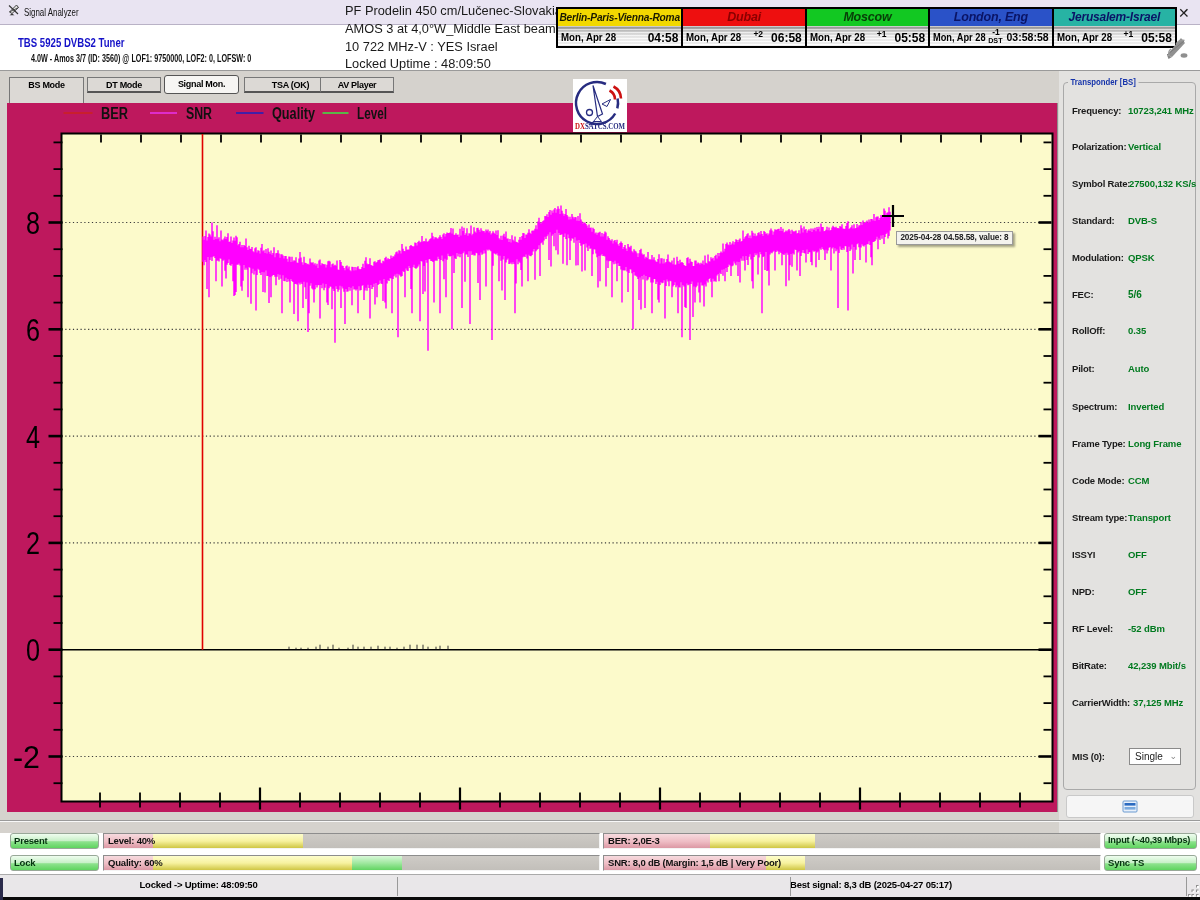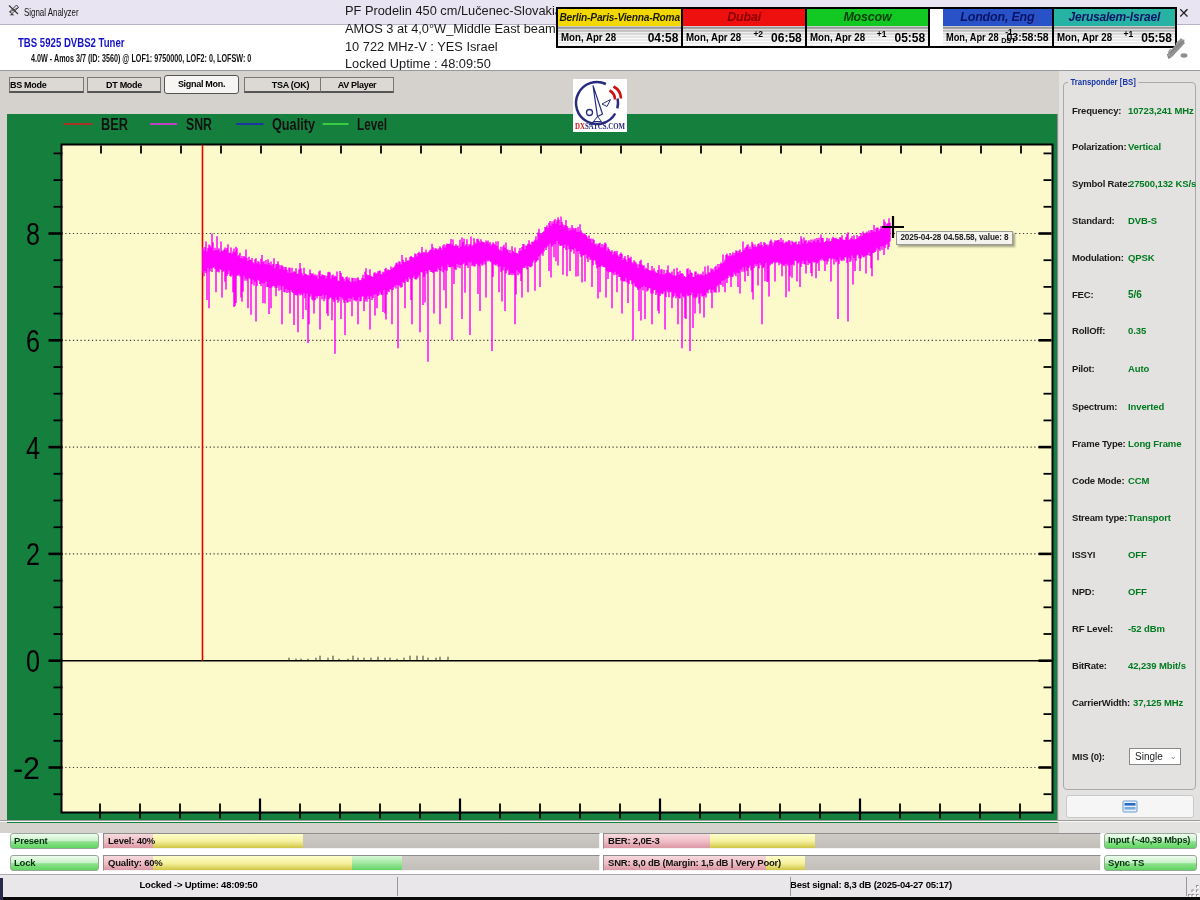--- a/index.html
+++ b/index.html
@@ -49,21 +49,21 @@
     </div>
     <div style="position:relative;width:20%;border-left:2px solid #000;">
 <div style="height:17px;background:#12c822;color:#084008;font-size:12.5px;font-weight:bold;font-style:italic;text-align:center;line-height:17px;letter-spacing:-0.2px">Moscow</div>
 <div style="position:relative;height:19.5px;background:linear-gradient(180deg,#8f8f8f 0,#d9d9d9 30%,#f2f2f2 55%,#fdfdfd 100%);">
 <div style="position:absolute;inset:0;background:repeating-linear-gradient(180deg,rgba(255,255,255,0.5) 0 1px,rgba(0,0,0,0.05) 1px 3px)"></div>
 <span style="position:absolute;left:3px;top:4.5px;font-size:11px;font-weight:bold;color:#000;transform:scaleX(0.88);transform-origin:left top;white-space:nowrap">Mon, Apr 28</span>
 <span style="position:absolute;left:70px;top:2.5px;font-size:8.5px;font-weight:bold">+1</span>
 <span style="position:absolute;right:3px;top:4.5px;font-size:12px;font-weight:bold;color:#000">05:58</span>
 </div>
     </div>
-    <div style="position:relative;width:20%;border-left:2px solid #000;padding-left:13px;">
+    <div style="position:relative;width:20%;border-left:2px solid #000;">
 <div style="height:17px;background:#2a52c8;color:#0a1466;font-size:12.5px;font-weight:bold;font-style:italic;text-align:center;line-height:17px;letter-spacing:-0.2px">London, Eng</div>
 <div style="position:relative;height:19.5px;background:linear-gradient(180deg,#8f8f8f 0,#d9d9d9 30%,#f2f2f2 55%,#fdfdfd 100%);">
 <div style="position:absolute;inset:0;background:repeating-linear-gradient(180deg,rgba(255,255,255,0.5) 0 1px,rgba(0,0,0,0.05) 1px 3px)"></div>
 <span style="position:absolute;left:3px;top:4.5px;font-size:10.5px;font-weight:bold;color:#000;transform:scaleX(0.88);transform-origin:left top;white-space:nowrap">Mon, Apr 28</span>
 <span style="position:absolute;left:58px;top:9.5px;font-size:7.2px;font-weight:bold">DST</span>
         <span style="position:absolute;left:62px;top:1px;font-size:8.5px;font-weight:bold">-1</span>
 <span style="position:absolute;right:3px;top:4.5px;font-size:10.5px;font-weight:bold;color:#000">03:58:58</span>
 </div>
     </div>
     <div style="position:relative;width:20%;border-left:2px solid #000;">
@@ -83,27 +83,27 @@
  <path d="M3 20 L17 3 L21 8 L8 22 Z" fill="#909090"></path>
  <path d="M3 20 L20 6" stroke="#7a7a7a" stroke-width="1"></path>
  <path d="M8 22 L3 20 L4.5 24 Z" fill="#858585"></path>
  <ellipse cx="20" cy="20.5" rx="3.4" ry="2.2" fill="#8f8f8f"></ellipse>
  <path d="M12 9 q3.5 -4.5 8.5 -3.5" stroke="#9a9a9a" stroke-width="1.4" fill="none"></path>
  <path d="M7 14 q-3.5 2.5 -1.5 7" stroke="#9a9a9a" stroke-width="1.4" fill="none"></path>
 </svg>
 
 <div class="abs" style="left:0;top:70px;width:1200px;height:763px;background:#d5d2cd;border-top:1px solid #9a9a9a"></div>
 
-<div class="abs" style="left:9px;top:77px;width:75px;height:16px;background:#dcd9d5;border:1px solid #777;border-bottom:2px solid #555;text-align:left;font-size:9px;font-weight:bold;letter-spacing:-0.3px;line-height:14px">BS Mode</div>
+<div class="abs" style="left:9px;top:77px;width:75px;height:28px;background:#dcd9d5;border:1px solid #777;border-bottom:2px solid #555;text-align:center;font-size:9px;font-weight:bold;letter-spacing:-0.3px;line-height:14px">BS Mode</div>
 <div class="abs" style="left:87px;top:77px;width:74px;height:16px;background:#dcd9d5;border:1px solid #777;border-bottom:2px solid #555;text-align:center;font-size:9px;font-weight:bold;letter-spacing:-0.3px;line-height:14px">DT Mode</div>
 <div class="abs" style="left:164px;top:75px;width:75px;height:19px;background:#f6f5f3;border:1px solid #555;border-radius:3px;text-align:center;font-size:9px;font-weight:bold;letter-spacing:-0.3px;line-height:17px">Signal Mon.</div>
 <div class="abs" style="left:244px;top:77px;width:93px;height:16px;background:#dcd9d5;border:1px solid #777;border-bottom:2px solid #555;text-align:center;font-size:9px;font-weight:bold;letter-spacing:-0.3px;line-height:14px">TSA (OK)</div>
 <div class="abs" style="left:320px;top:77px;width:74px;height:16px;background:#dcd9d5;border:1px solid #777;border-bottom:2px solid #555;text-align:center;font-size:9px;font-weight:bold;letter-spacing:-0.3px;line-height:14px">AV Player</div>
 
-<div class="abs" style="left:7px;top:114px;width:1051px;height:709px;background:#15803d;border-right:1px solid #8f8f8f">
+<div class="abs" style="left:7px;top:103px;width:1051px;height:709px;background:#be185d;border-right:1px solid #8f8f8f">
 <svg width="1051" height="709" viewBox="0 0 1051 709">
 
  <line x1="56.5" y1="10" x2="85.5" y2="10" stroke="#cc2222" stroke-width="1.6"></line>
  <text x="94" y="15.5" font-size="16" font-weight="bold" fill="#111" textLength="27" lengthAdjust="spacingAndGlyphs">BER</text>
  <line x1="143" y1="10" x2="170" y2="10" stroke="#e632e6" stroke-width="1.6"></line>
  <text x="179" y="15.5" font-size="16" font-weight="bold" fill="#111" textLength="26" lengthAdjust="spacingAndGlyphs">SNR</text>
  <line x1="229" y1="10" x2="256.5" y2="10" stroke="#2222bb" stroke-width="1.6"></line>
  <text x="265" y="15.5" font-size="16" font-weight="bold" fill="#111" textLength="43" lengthAdjust="spacingAndGlyphs">Quality</text>
  <line x1="315.5" y1="10" x2="341.5" y2="10" stroke="#44dd44" stroke-width="1.6"></line>
  <text x="350" y="15.5" font-size="16" font-weight="bold" fill="#111" textLength="30" lengthAdjust="spacingAndGlyphs">Level</text>

